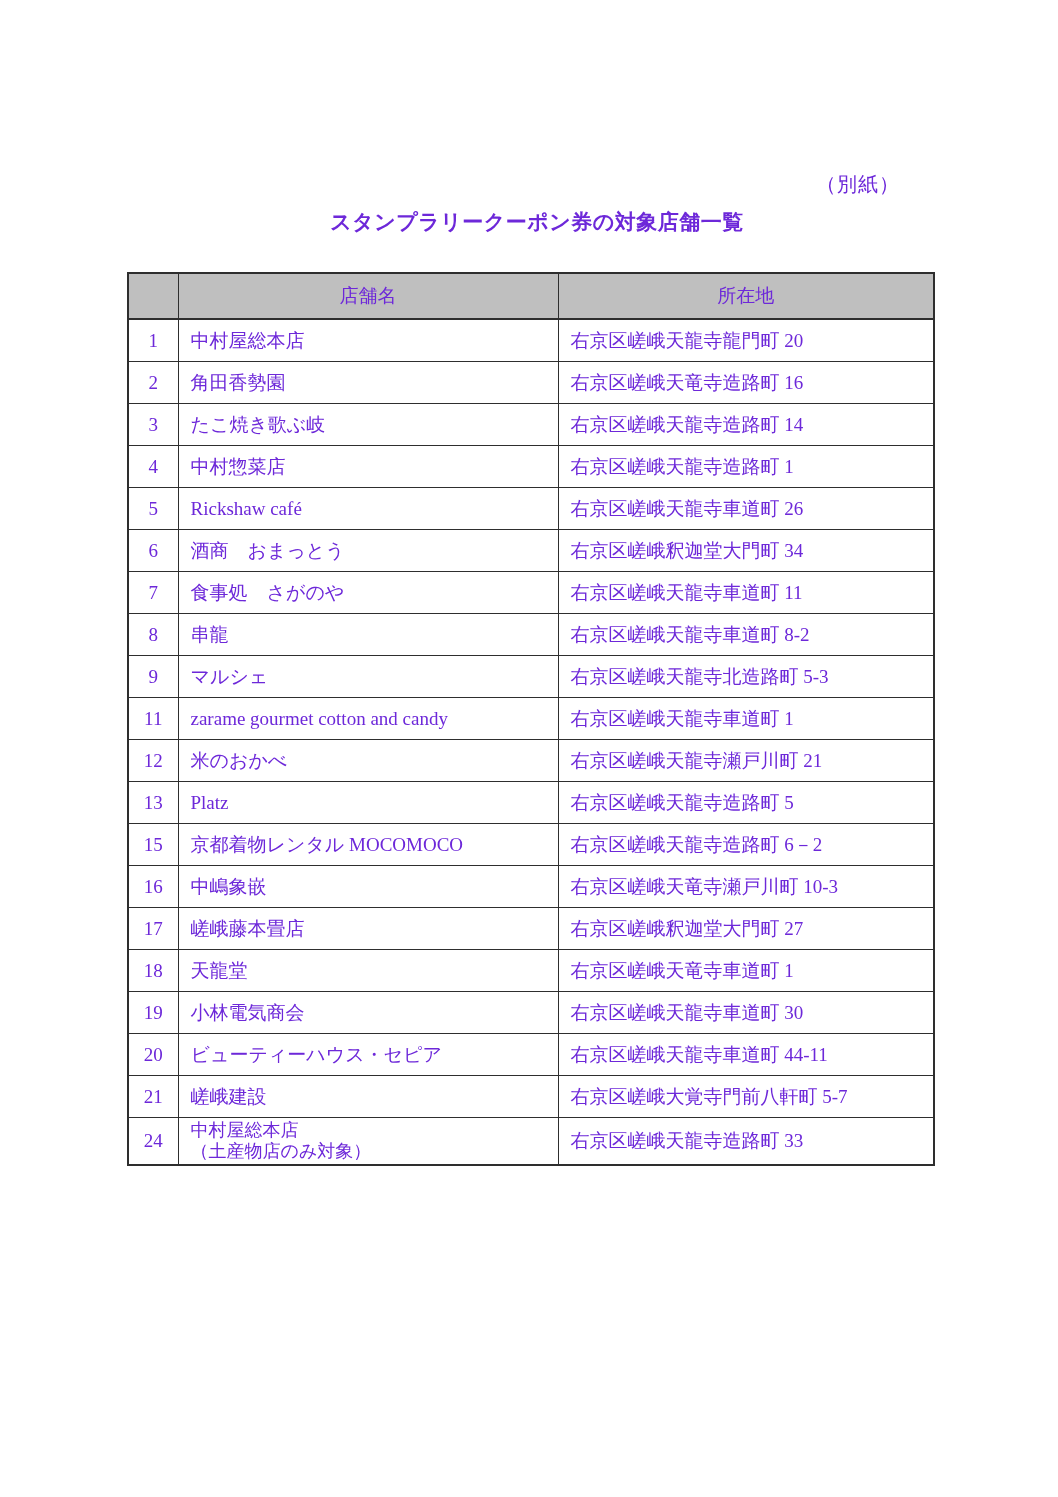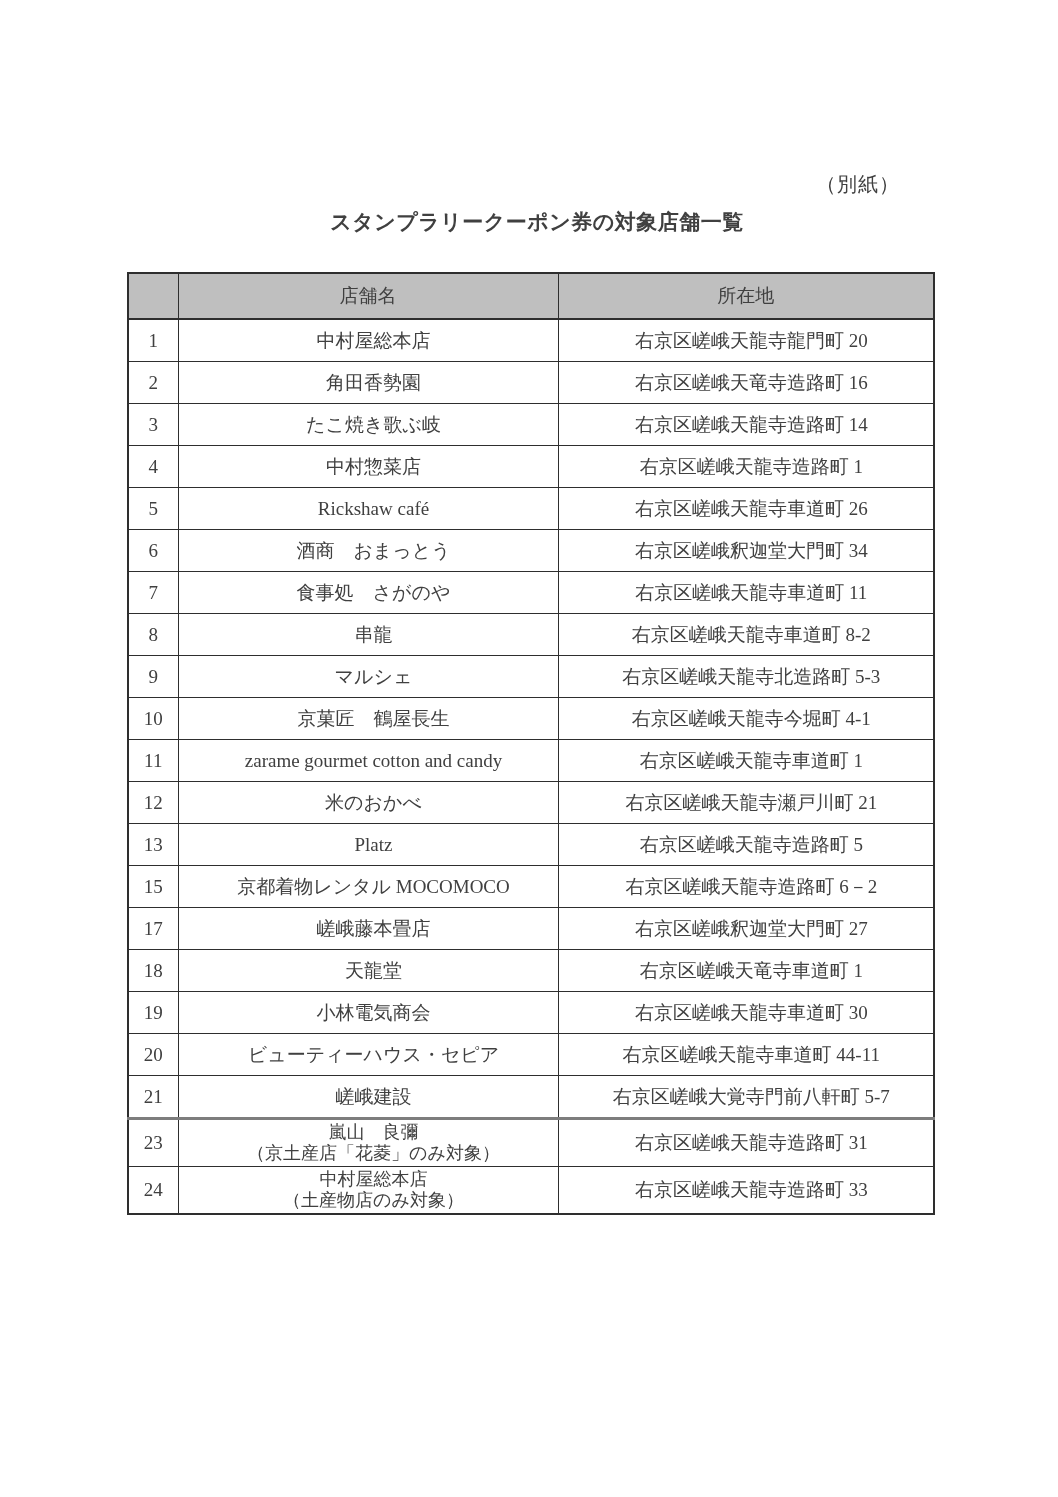--- a/index.html
+++ b/index.html
@@ -6,21 +6,21 @@
     margin: 0;
     padding: 0;
     background: #ffffff;
   }
   .page {
     position: relative;
     width: 1058px;
     height: 1497px;
     background: #ffffff;
     font-family: "Liberation Serif", "DejaVu Serif", serif;
-    color: #404040;
+    color: #6d28d9;
     overflow: hidden;
   }
   .corner-note {
     position: absolute;
     top: 171px;
     right: 158px;
     font-size: 20px;
     letter-spacing: 1px;
   }
   .doc-title {
@@ -58,21 +58,21 @@
     height: 42px;
     font-weight: normal;
     font-size: 19px;
     text-align: center;
     border-bottom: 2px solid #2e2e2e;
     margin-left: 44px;
   }
   .store-table tbody td { height: 39px; }
   .store-table td.num   { text-align: center; }
   .store-table td.name,
-  .store-table td.addr  { padding-left: 12px; text-align: center; }
+  .store-table td.addr  { padding-left: 12px; }
   .store-table tr.two-line td { height: 44px; }
   .store-table tr.two-line td.name {
     font-size: 18px;
     line-height: 21px;
   }
   .store-table tr.thick-top td {
     border-top: 3px solid #7d7d7d;
   }
 </style>
 </head>
@@ -163,27 +163,20 @@
   </tr>
 
   <tr>
     <td class="num">9</td>
     <td class="name">
             <div>マルシェ</div>
           </td>
     <td class="addr">右京区嵯峨天龍寺北造路町 5-3</td>
   </tr>
 
-  <tr>
-    <td class="num">10</td>
-    <td class="name">
-            <div>京菓匠　鶴屋長生</div>
-          </td>
-    <td class="addr">右京区嵯峨天龍寺今堀町 4-1</td>
-  </tr>
 
   <tr>
     <td class="num">11</td>
     <td class="name">
             <div>zarame gourmet cotton and candy</div>
           </td>
     <td class="addr">右京区嵯峨天龍寺車道町 1</td>
   </tr>
 
   <tr>
@@ -204,20 +197,27 @@
 
 
   <tr>
     <td class="num">15</td>
     <td class="name">
             <div>京都着物レンタル MOCOMOCO</div>
           </td>
     <td class="addr">右京区嵯峨天龍寺造路町 6－2</td>
   </tr>
 
+  <tr>
+    <td class="num">16</td>
+    <td class="name">
+            <div>中嶋象嵌</div>
+          </td>
+    <td class="addr">右京区嵯峨天竜寺瀬戸川町 10-3</td>
+  </tr>
 
   <tr>
     <td class="num">17</td>
     <td class="name">
             <div>嵯峨藤本畳店</div>
           </td>
     <td class="addr">右京区嵯峨釈迦堂大門町 27</td>
   </tr>
 
   <tr>
@@ -246,28 +246,20 @@
 
   <tr>
     <td class="num">21</td>
     <td class="name">
             <div>嵯峨建設</div>
           </td>
     <td class="addr">右京区嵯峨大覚寺門前八軒町 5-7</td>
   </tr>
 
 
-  <tr class="two-line thick-top">
-    <td class="num">23</td>
-    <td class="name">
-            <div>嵐山　良彌</div>
-            <div>（京土産店「花菱」のみ対象）</div>
-          </td>
-    <td class="addr">右京区嵯峨天龍寺造路町 31</td>
-  </tr>
 
   <tr class="two-line">
     <td class="num">24</td>
     <td class="name">
             <div>中村屋総本店</div>
             <div>（土産物店のみ対象）</div>
           </td>
     <td class="addr">右京区嵯峨天龍寺造路町 33</td>
   </tr>
 </tbody>

